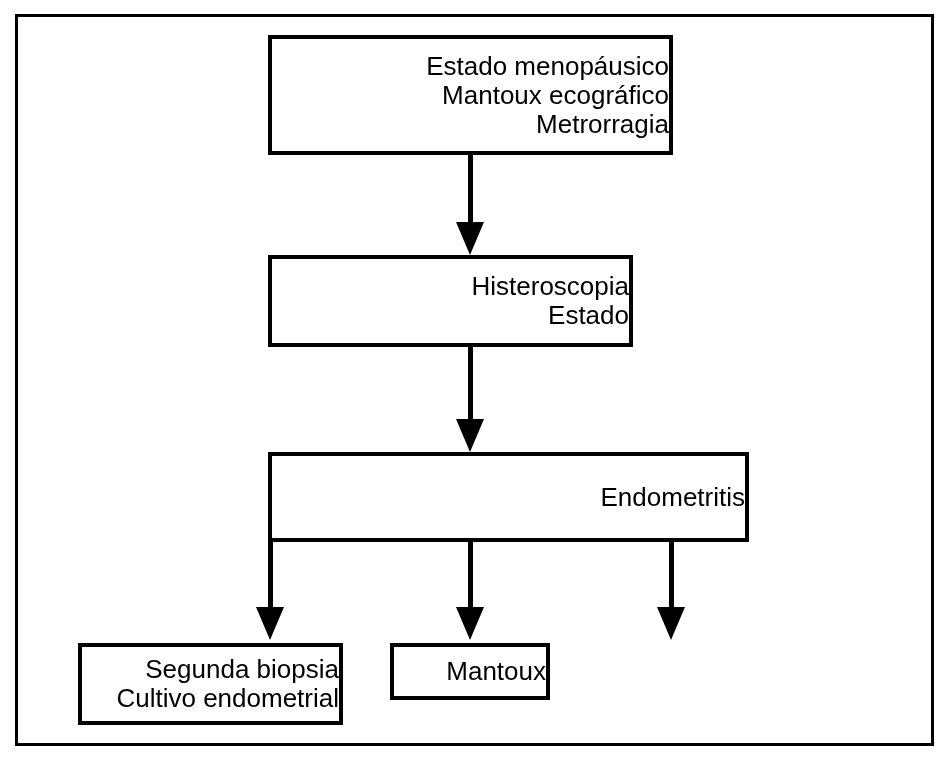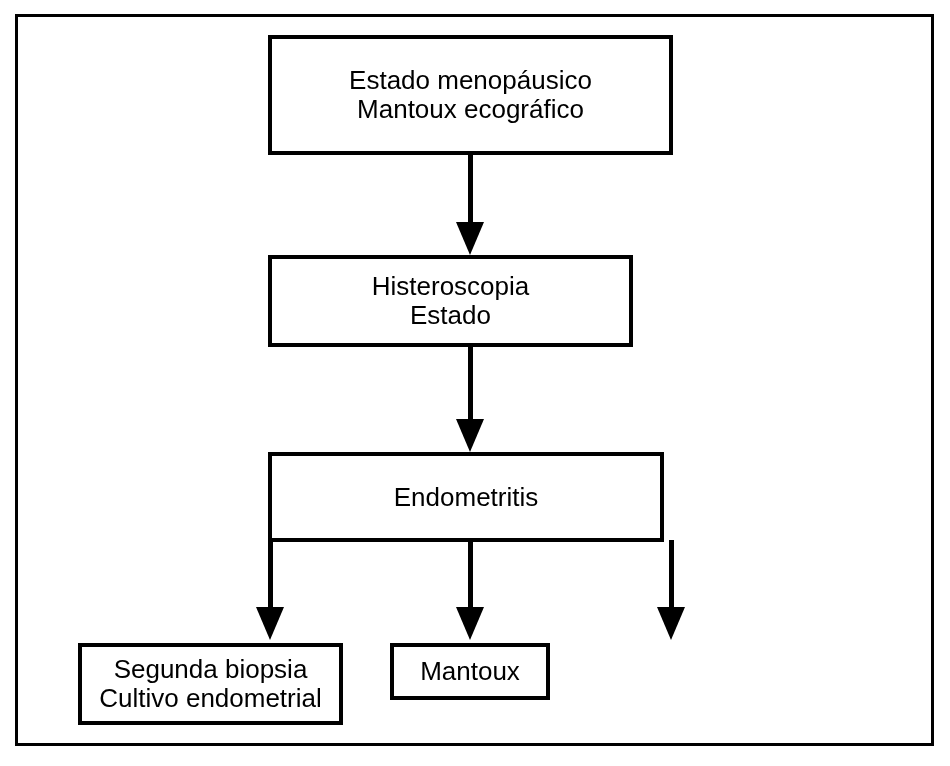--- a/index.html
+++ b/index.html
@@ -25,33 +25,33 @@
     box-sizing: border-box;
     background: #ffffff;
   }
   .node {
     position: absolute;
     border: 4px solid #000000;
     box-sizing: border-box;
     background: #ffffff;
     display: flex;
     flex-direction: column;
-    align-items: center;
+    align-items: flex-end;
     justify-content: center;
     text-align: center;
     font-size: 26px;
     line-height: 29px;
     color: #000000;
   }
   .node span { display: block; white-space: nowrap; }
 
   
   #node-estado        { left: 268px; top: 35px;  width: 405px; height: 120px; }
   #node-histeroscopia { left: 268px; top: 255px; width: 365px; height: 92px; }
-  #node-endometritis  { left: 268px; top: 452px; width: 396px; height: 90px; }
+  #node-endometritis  { left: 268px; top: 452px; width: 481px; height: 90px; }
 
   
   #node-segunda  { left: 78px;  top: 643px; width: 265px; height: 82px; }
   #node-mantoux  { left: 390px; top: 643px; width: 160px; height: 57px; }
   #node-estudio  { left: 660px; top: 643px; width: 210px; height: 80px; }
 
   .arrow-shaft {
     position: absolute;
     width: 5px;
     background: #000000;
@@ -83,20 +83,21 @@
 </style>
 </head>
 <body>
 
 <div id="canvas">
   <div class="frame"></div>
 
   <div class="node" id="node-estado">
     <span>Estado menopáusico</span>
     <span>Mantoux ecográfico</span>
+    <span>Metrorragia</span>
   </div>
 
   <div class="arrow-shaft" id="a1-shaft"></div>
   <div class="arrow-head" id="a1-head"></div>
 
   <div class="node" id="node-histeroscopia">
     <span>Histeroscopia</span>
     <span>Estado</span>
   </div>
 

